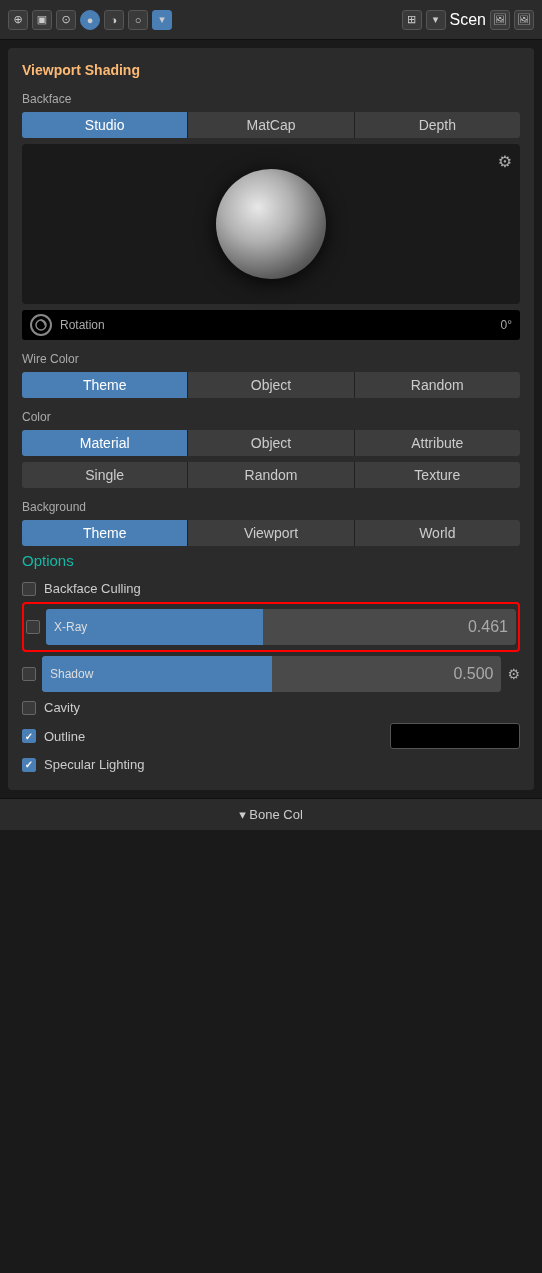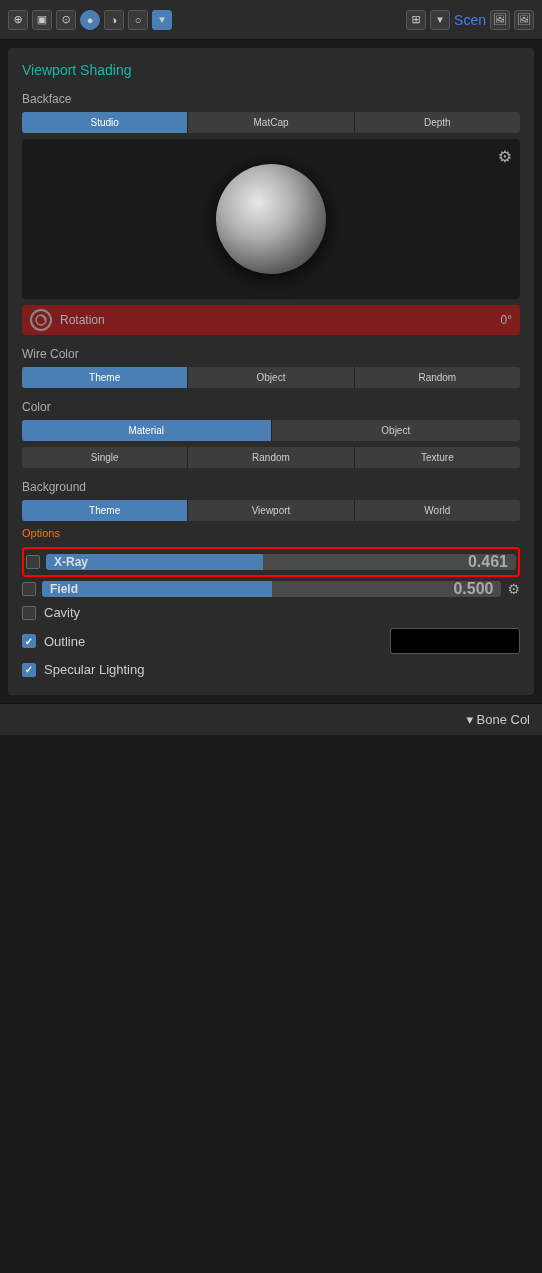--- a/index.html
+++ b/index.html
@@ -49,23 +49,23 @@
 
     
     .panel {
       background: #2b2b2b;
       margin: 8px;
       border-radius: 4px;
       padding: 14px 14px;
     }
     .panel-title {
       font-size: 14px;
-      color: #14b8a6;
+      color: #fdba74;
       margin-bottom: 14px;
-      font-weight: 400;
+      font-weight: 700;
     }
     .section-label {
       font-size: 12px;
       color: #aaa;
       margin-bottom: 6px;
       margin-top: 12px;
     }
 
     
     .btn-group {
@@ -75,21 +75,21 @@
       overflow: hidden;
       margin-bottom: 6px;
     }
     .btn-group .btn {
       flex: 1;
       padding: 5px 0;
       background: #3d3d3d;
       border: none;
       color: #ccc;
       cursor: pointer;
-      font-size: 10px;
+      font-size: 14px;
       text-align: center;
       border-right: 1px solid #222;
     }
     .btn-group .btn:last-child { border-right: none; }
     .btn-group .btn.active {
       background: #4a7fb5;
       color: white;
     }
 
     
@@ -116,21 +116,21 @@
       right: 8px;
       color: #aaa;
       font-size: 16px;
       cursor: pointer;
     }
 
     
     .rotation-row {
       display: flex;
       align-items: center;
-      background: #7f1d1d;
+      background: #000000;
       border-radius: 3px;
       padding: 4px 8px;
       gap: 8px;
       margin-bottom: 12px;
     }
     .rotation-icon {
       width: 22px;
       height: 22px;
       border-radius: 50%;
       border: 2px solid #888;
@@ -186,25 +186,24 @@
     
     .slider-row {
       display: flex;
       align-items: center;
       gap: 6px;
       padding: 3px 0;
     }
     .slider-bar-container {
       flex: 1;
       position: relative;
-      height: 16px;
+      height: 36px;
       border-radius: 2px;
       overflow: hidden;
       cursor: pointer;
-      font-weight: bold;
     }
     .slider-bar-bg {
       position: absolute;
       top: 0; left: 0; right: 0; bottom: 0;
       background: #4a4a4a;
       border-radius: 3px;
     }
     .slider-bar-fill {
       position: absolute;
       top: 0; left: 0; bottom: 0;
@@ -260,28 +259,28 @@
       align-items: center;
       gap: 8px;
     }
 
     
     .bottom-bar {
       background: #2b2b2b;
       height: 32px;
       display: flex;
       align-items: center;
-      justify-content: flex-end;
+      justify-content: center;
       padding: 0 12px;
       border-top: 1px solid #111;
     }
 
     .options-label {
-      font-size: 11px;
-      color: #f97316;
+      font-size: 15px;
+      color: #14b8a6;
       margin-top: 3px;
       margin-bottom: 8px;
     }
 
     .shadow-gear-row {
       display: flex;
       align-items: center;
       gap: 6px;
     }
     .shadow-gear-icon {
@@ -302,21 +301,21 @@
 
     <div class="toolbar-btn-icon" title="Wireframe">⊙</div>
     <div class="toolbar-btn-icon active" style="background:#4a7fb5;border-radius:50%;border-color:#4a7fb5;" title="Solid">●</div>
     <div class="toolbar-btn-icon" title="Material Preview">◑</div>
     <div class="toolbar-btn-icon" title="Rendered">○</div>
     <div class="toolbar-btn-icon" style="background:#4a7fb5;border-color:#4a7fb5;">▾</div>
   </div>
   <div class="toolbar-right">
     <div class="toolbar-btn-icon">⊞</div>
     <div class="toolbar-btn-icon">▾</div>
-    <span style="color:#3b82f6;font-size:14px;">Scen</span>
+    <span style="color:#ffffff;font-size:16px;">Scen</span>
     <div class="toolbar-btn-icon">🖼</div>
     <div class="toolbar-btn-icon">🖼</div>
   </div>
 </div>
 
 <div class="panel">
 
   <div class="panel-title">Viewport Shading</div>
 
   <div class="section-label">Backface</div>
@@ -346,55 +345,60 @@
   <div class="btn-group">
     <button class="btn active">Theme</button>
     <button class="btn">Object</button>
     <button class="btn">Random</button>
   </div>
 
   <div class="section-label">Color</div>
   <div class="btn-group">
     <button class="btn active">Material</button>
     <button class="btn">Object</button>
+    <button class="btn">Attribute</button>
   </div>
   <div class="btn-group">
     <button class="btn">Single</button>
     <button class="btn">Random</button>
     <button class="btn">Texture</button>
   </div>
 
   <div class="section-label">Background</div>
   <div class="btn-group">
     <button class="btn active">Theme</button>
     <button class="btn">Viewport</button>
     <button class="btn">World</button>
   </div>
 
   <div class="options-label">Options</div>
 
+  <div class="check-row">
+    <div class="checkbox"></div>
+    <span class="check-label">Backface Culling</span>
+  </div>
 
   <div class="xray-highlight">
     <div class="slider-row">
       <div class="checkbox"></div>
       <div class="slider-bar-container">
         <div class="slider-bar-bg"></div>
         <div class="slider-bar-fill" style="width:46.1%"></div>
         <span class="slider-bar-label">X-Ray</span>
         <span class="slider-bar-value">0.461</span>
       </div>
     </div>
   </div>
 
   <div class="shadow-gear-row" style="margin-top:4px;">
     <div class="checkbox"></div>
     <div class="slider-bar-container">
       <div class="slider-bar-bg"></div>
       <div class="slider-bar-fill" style="width:50%"></div>
-      <span class="slider-bar-label">Field</span>
+      <span class="slider-bar-label">Shadow</span>
       <span class="slider-bar-value">0.500</span>
     </div>
     <div class="shadow-gear-icon">⚙</div>
   </div>
 
   <div class="check-row" style="margin-top:4px;">
     <div class="checkbox"></div>
     <span class="check-label">Cavity</span>
   </div>
 

